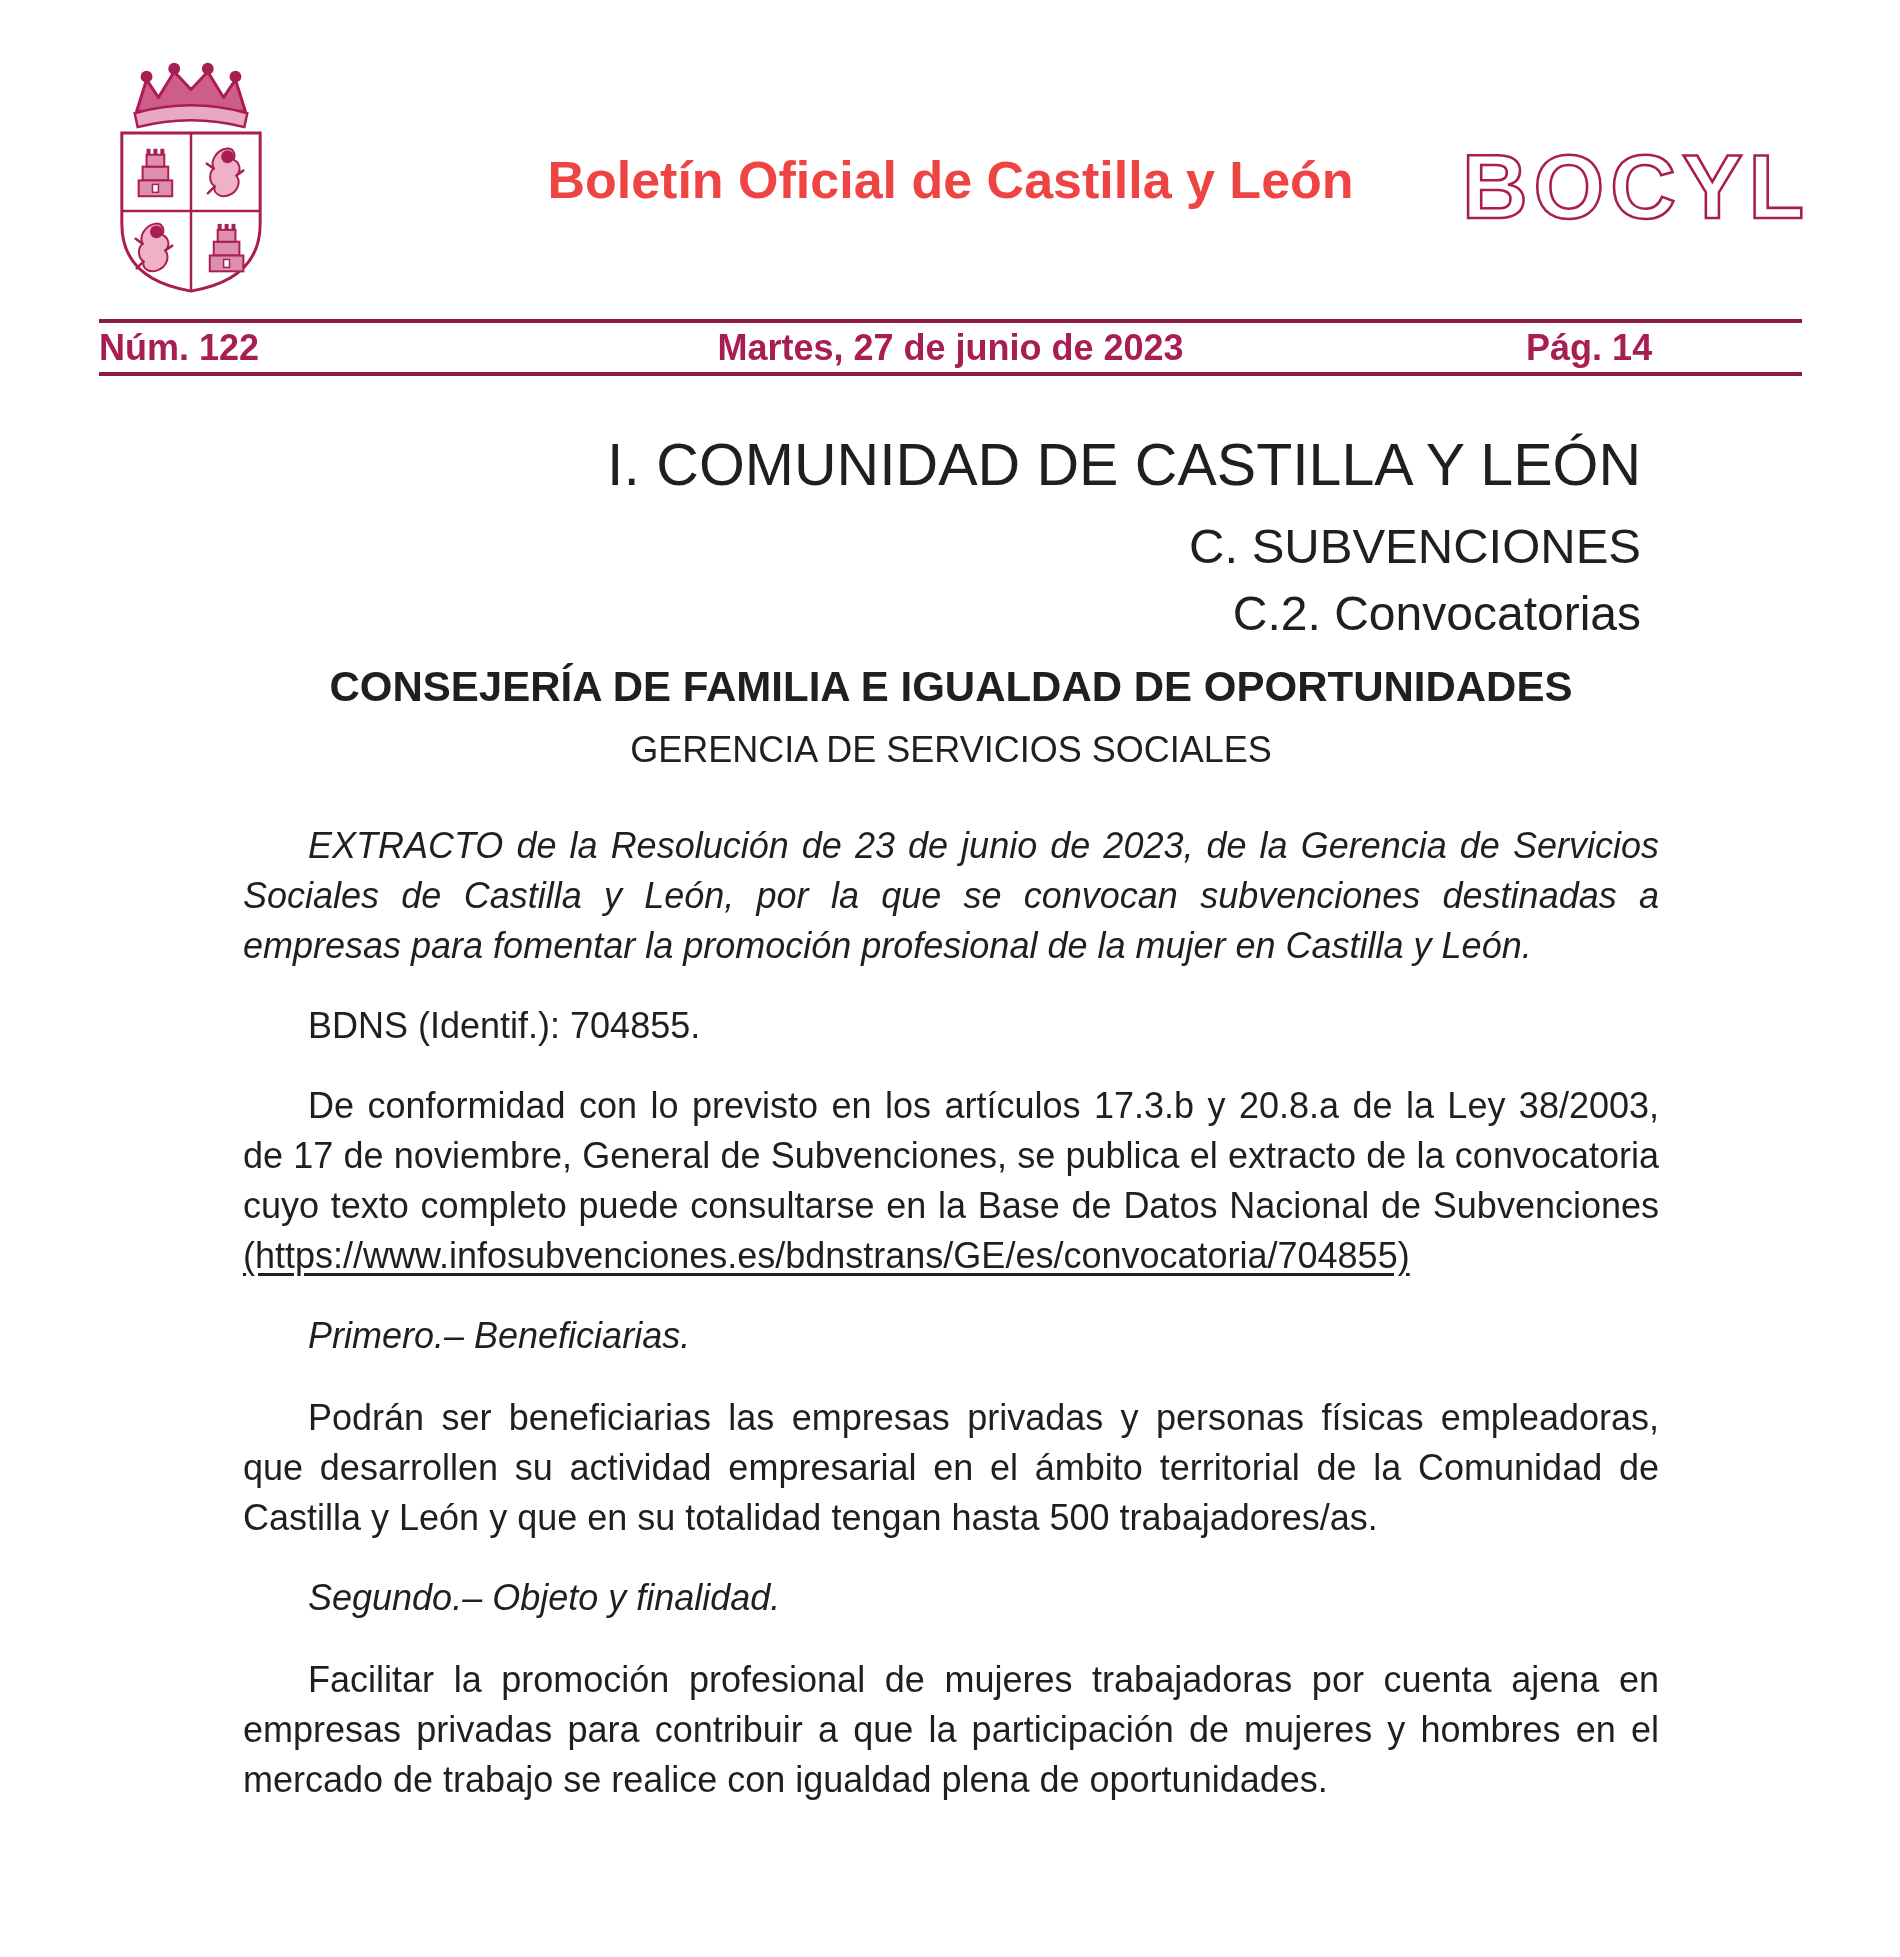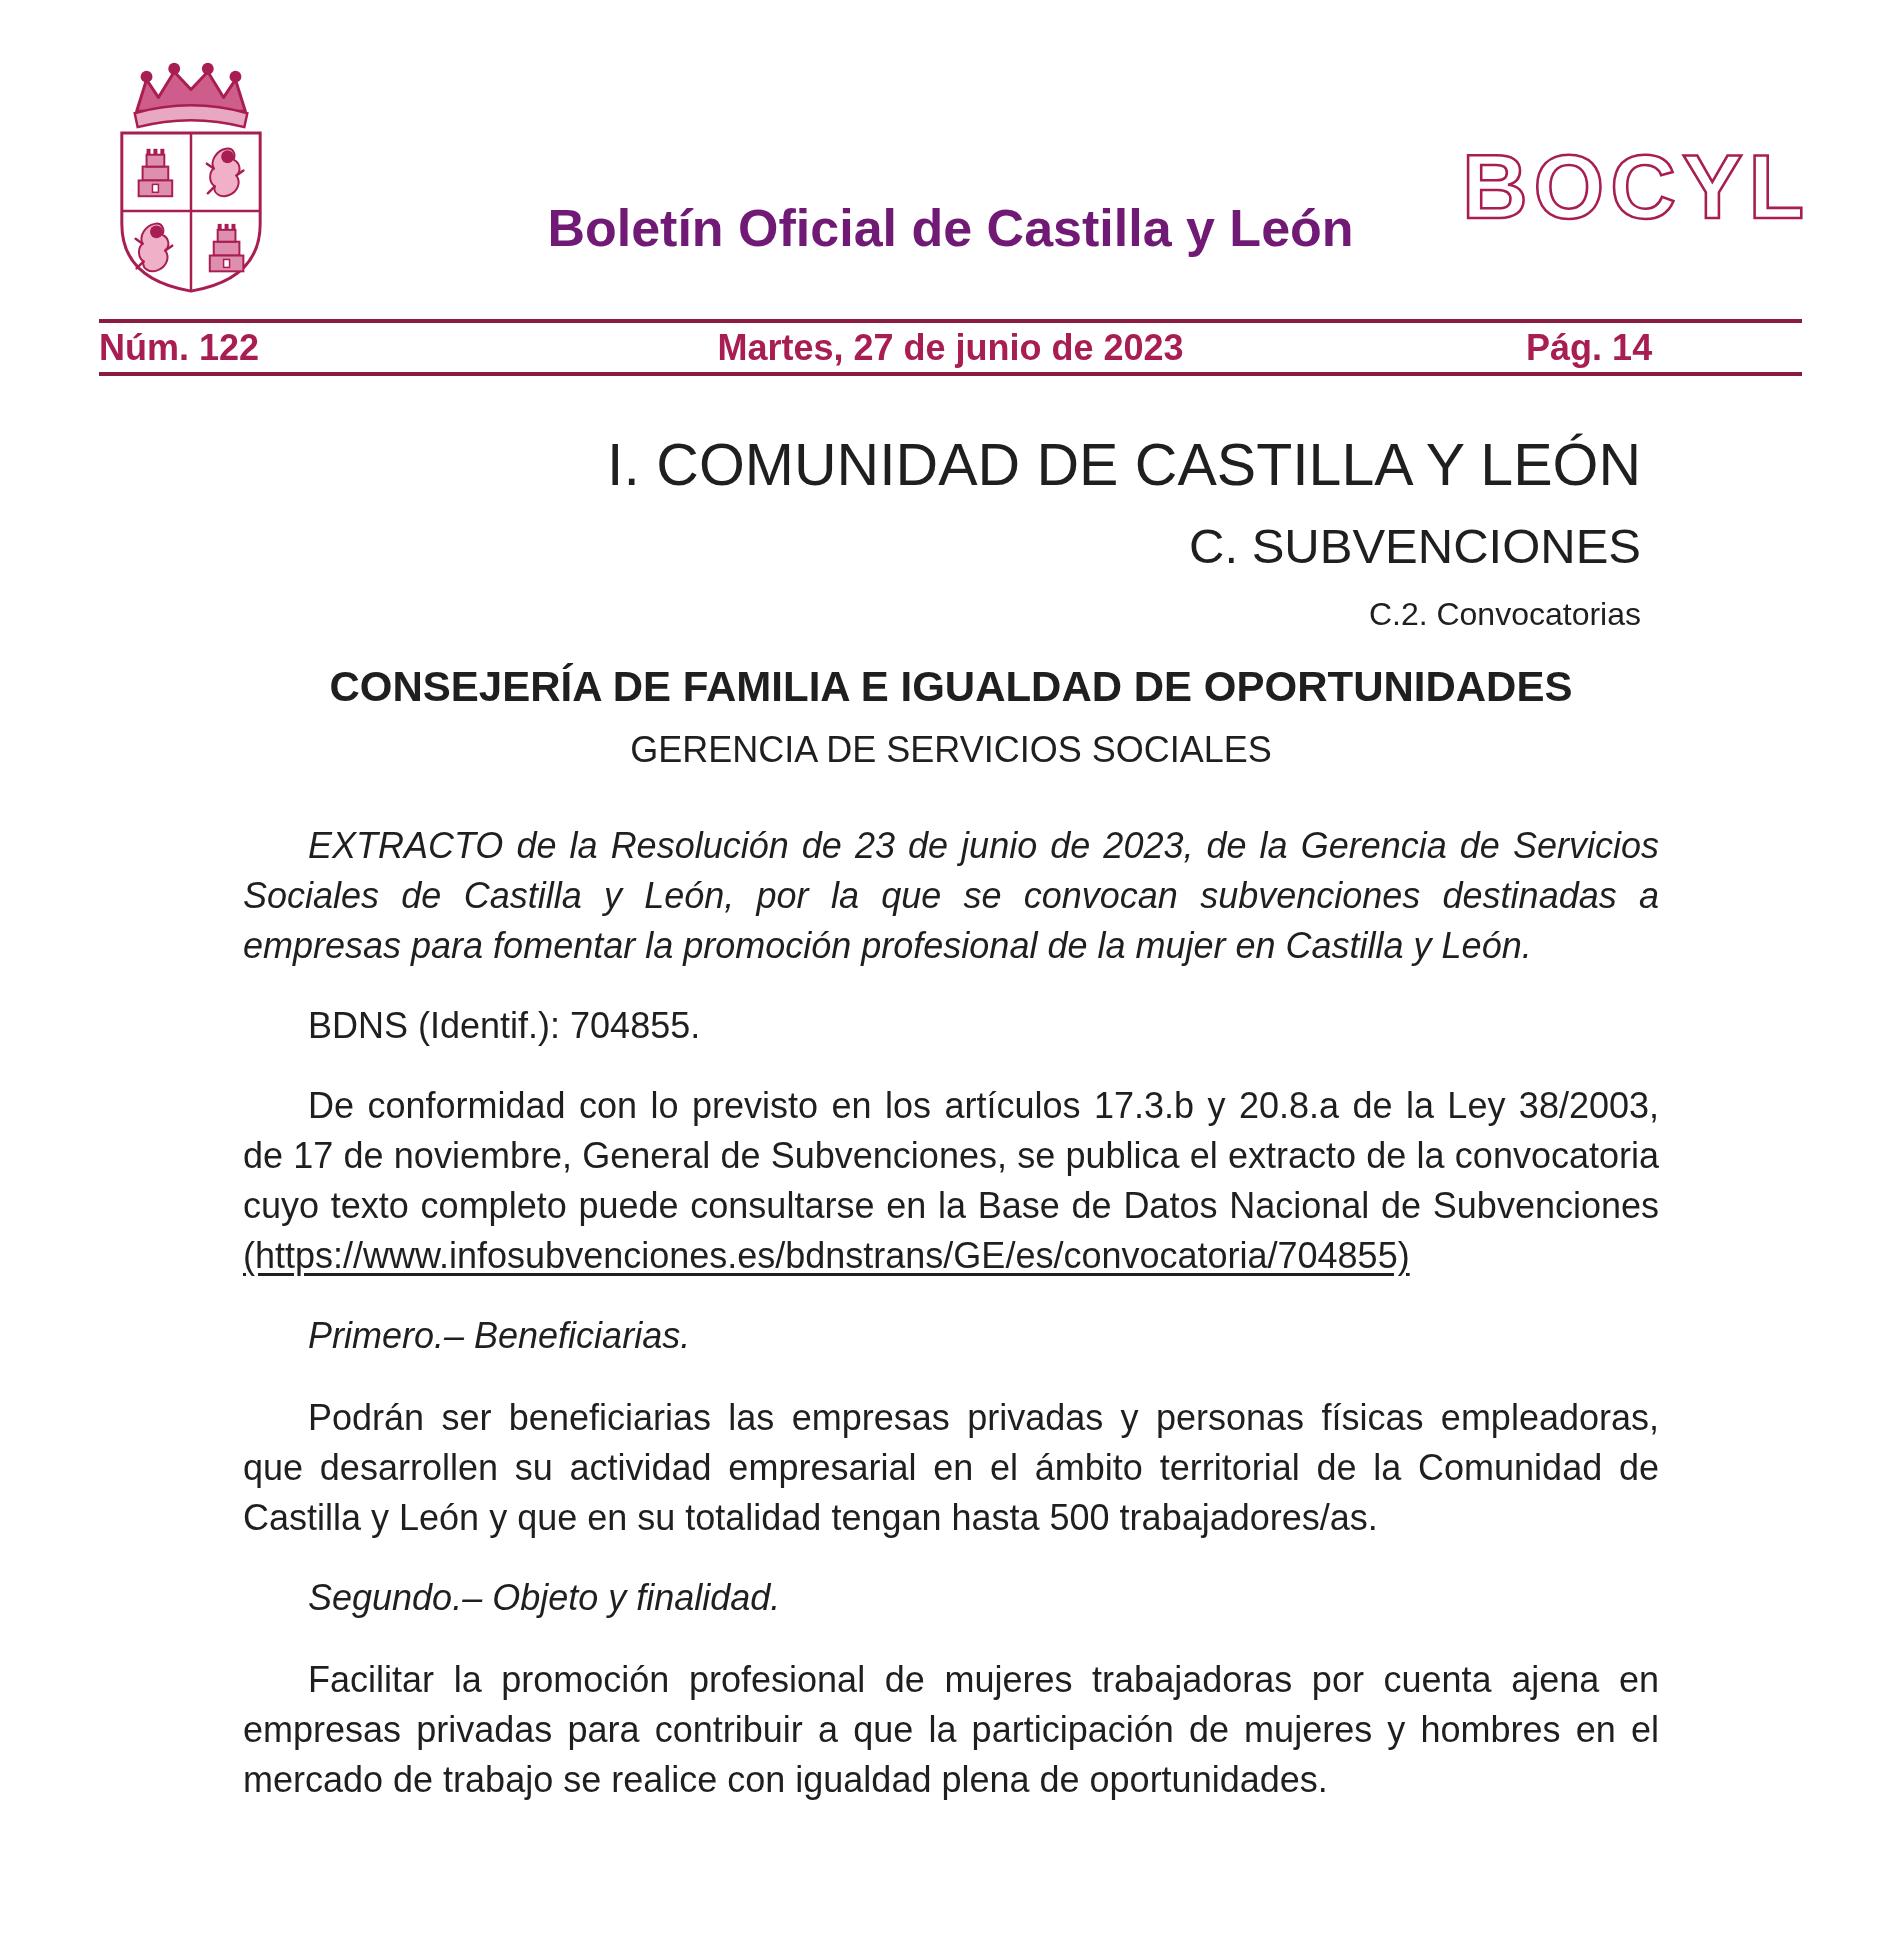--- a/index.html
+++ b/index.html
@@ -10,23 +10,22 @@
     color:#1f1f1f;
     position:relative;
     overflow:hidden;
   }
   
   .masthead { position:absolute; top:0; left:0; width:1901px; height:315px; }
   .crest { position:absolute; left:97px; top:50px; width:188px; height:249px; }
   .masthead-title {
     position:absolute; left:0; right:0; top:150px;
     text-align:center;
-    font-size:52px; font-weight:bold; color:#701a75;
+    font-size:52px; font-weight:bold; color:#ef4444;
     letter-spacing:0px;
-    margin-top:48px;
   }
   .bocyl-logo { position:absolute; right:77px; top:127px; width:376px; height:119px; }
   
   .rule { position:absolute; left:99px; right:99px; height:4px; background:#8A1C41; }
   .rule-top { top:319px; }
   .rule-bottom { top:372px; }
   .header-bar {
     position:absolute; top:325px; left:99px; right:99px;
     display:flex; align-items:center;
     font-size:36px; font-weight:bold; color:#A81D52; line-height:46px;
@@ -34,21 +33,21 @@
   .header-bar .left  { flex:1; text-align:left;  }
   .header-bar .mid   { flex:2; text-align:center; }
   .header-bar .right { flex:1; text-align:center; }
   
   .doc {
     position:absolute; top:416px; left:243px; width:1416px;
   }
   .doc h1, .doc h2, .doc h3 { font-weight:400; text-align:right; margin:18px; }
   .h-community   { font-size:59px; line-height:63px; margin-bottom:24px !important; }
   .h-section     { font-size:49px; line-height:51px; margin-bottom:18px !important; }
-  .h-subsection  { font-size:32px; line-height:48px; margin-bottom:26px !important; }
+  .h-subsection  { font-size:48px; line-height:48px; margin-bottom:26px !important; }
   .h-department  { font-size:42px; line-height:46px; font-weight:bold; text-align:center; margin:0 0 20px 0; }
   .h-agency      { font-size:36px; line-height:40px; font-weight:normal; text-align:center; margin:0 0 51px 0; }
   .doc p {
     font-size:36px; line-height:50px;
     text-align:justify; text-indent:65px;
     margin:0 0 30px 0;
   }
   .doc p.sec-head { font-style:italic; text-align:left; margin-bottom:32px; }
   .doc p.extract  { font-style:italic; }
   .doc p.last     { margin-bottom:0; }

